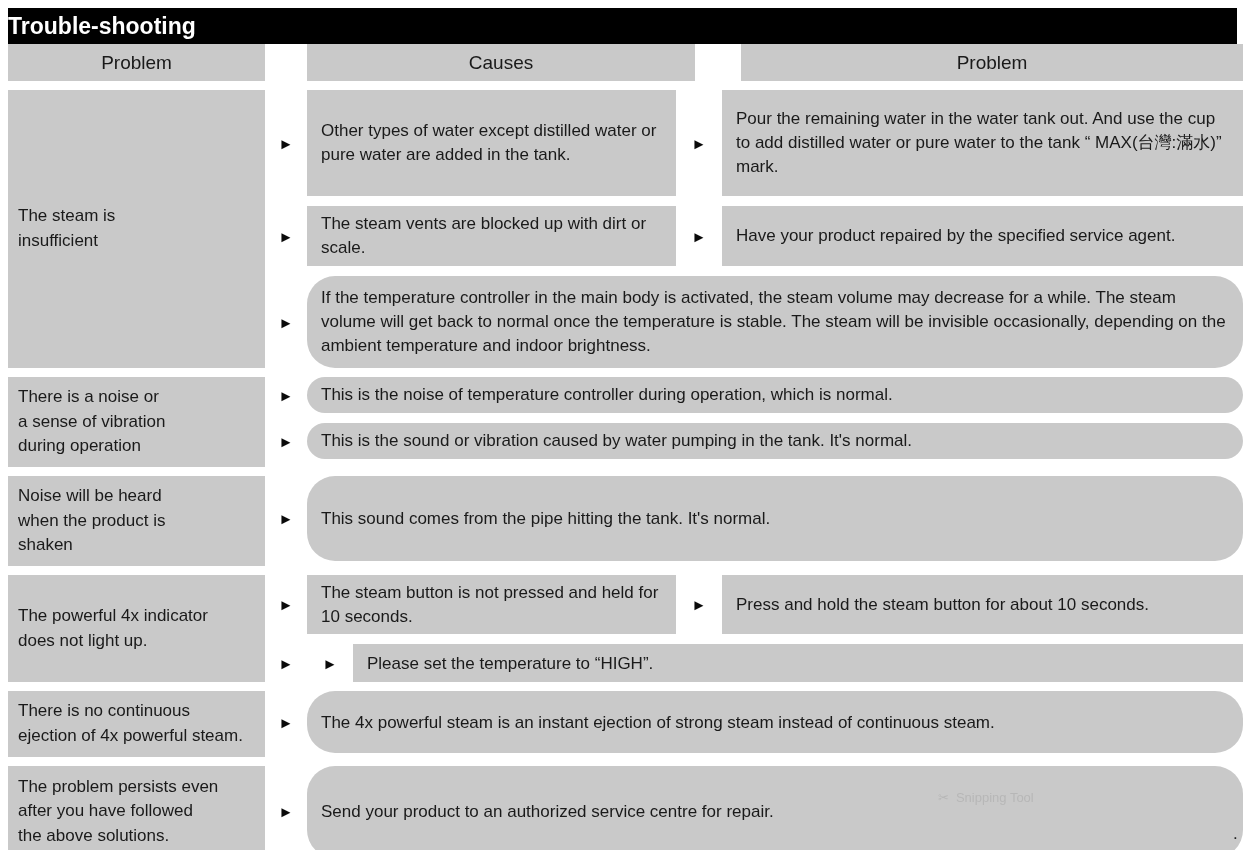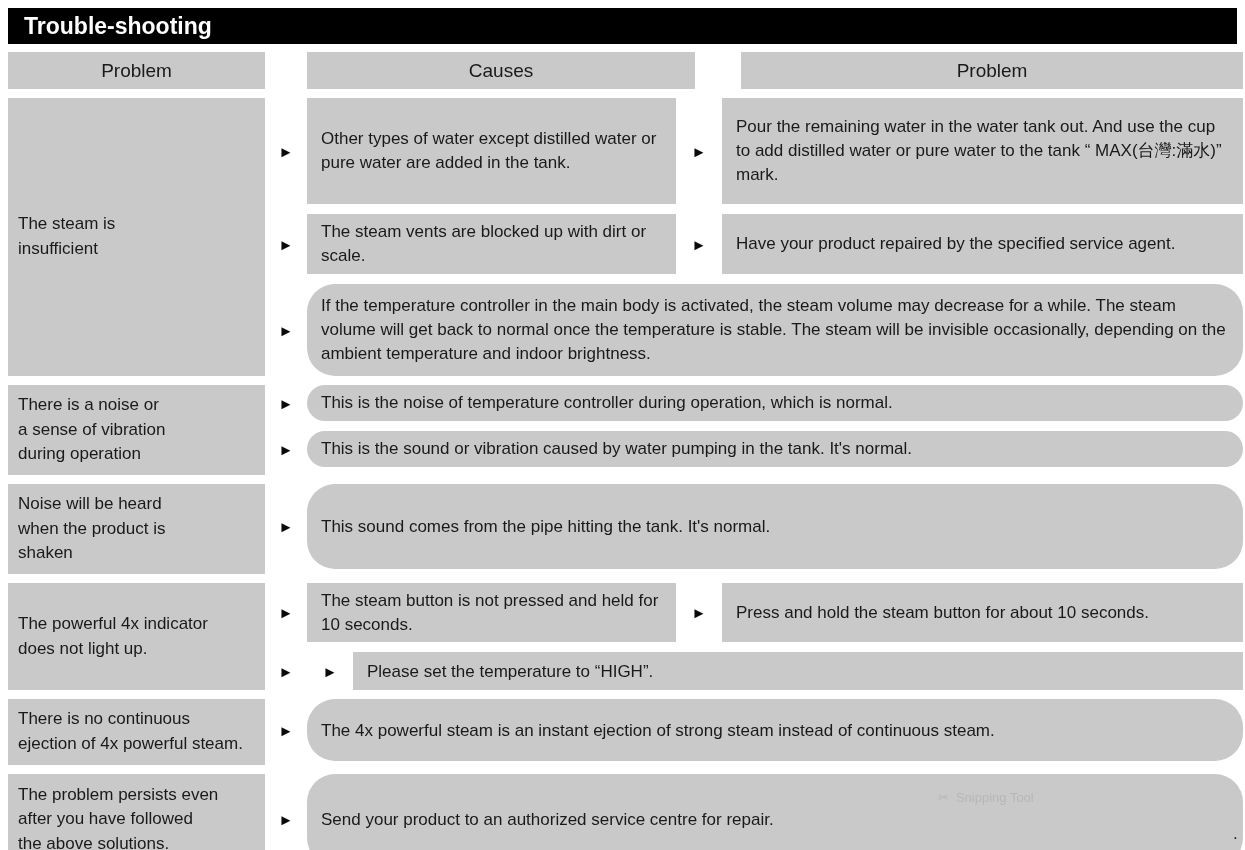--- a/index.html
+++ b/index.html
@@ -16,26 +16,26 @@
     left: 8px; top: 8px;
     width: 1235px;
   }
   .titlebar {
     background: #000000;
     color: #ffffff;
     font-weight: bold;
     font-size: 23px;
     height: 36px;
     line-height: 36px;
-    padding: 0 16px;
+    padding: 0 0;
     width: 1229px;
   }
   .header-row {
     display: flex;
-    margin-top: 8px;
+    margin-top: 0;
   }
   .hdr {
     background: #c9c9c9;
     height: 37px;
     display: flex;
     align-items: center;
     justify-content: center;
     font-size: 19px;
   }
   .col-problem  { width: 257px; }

